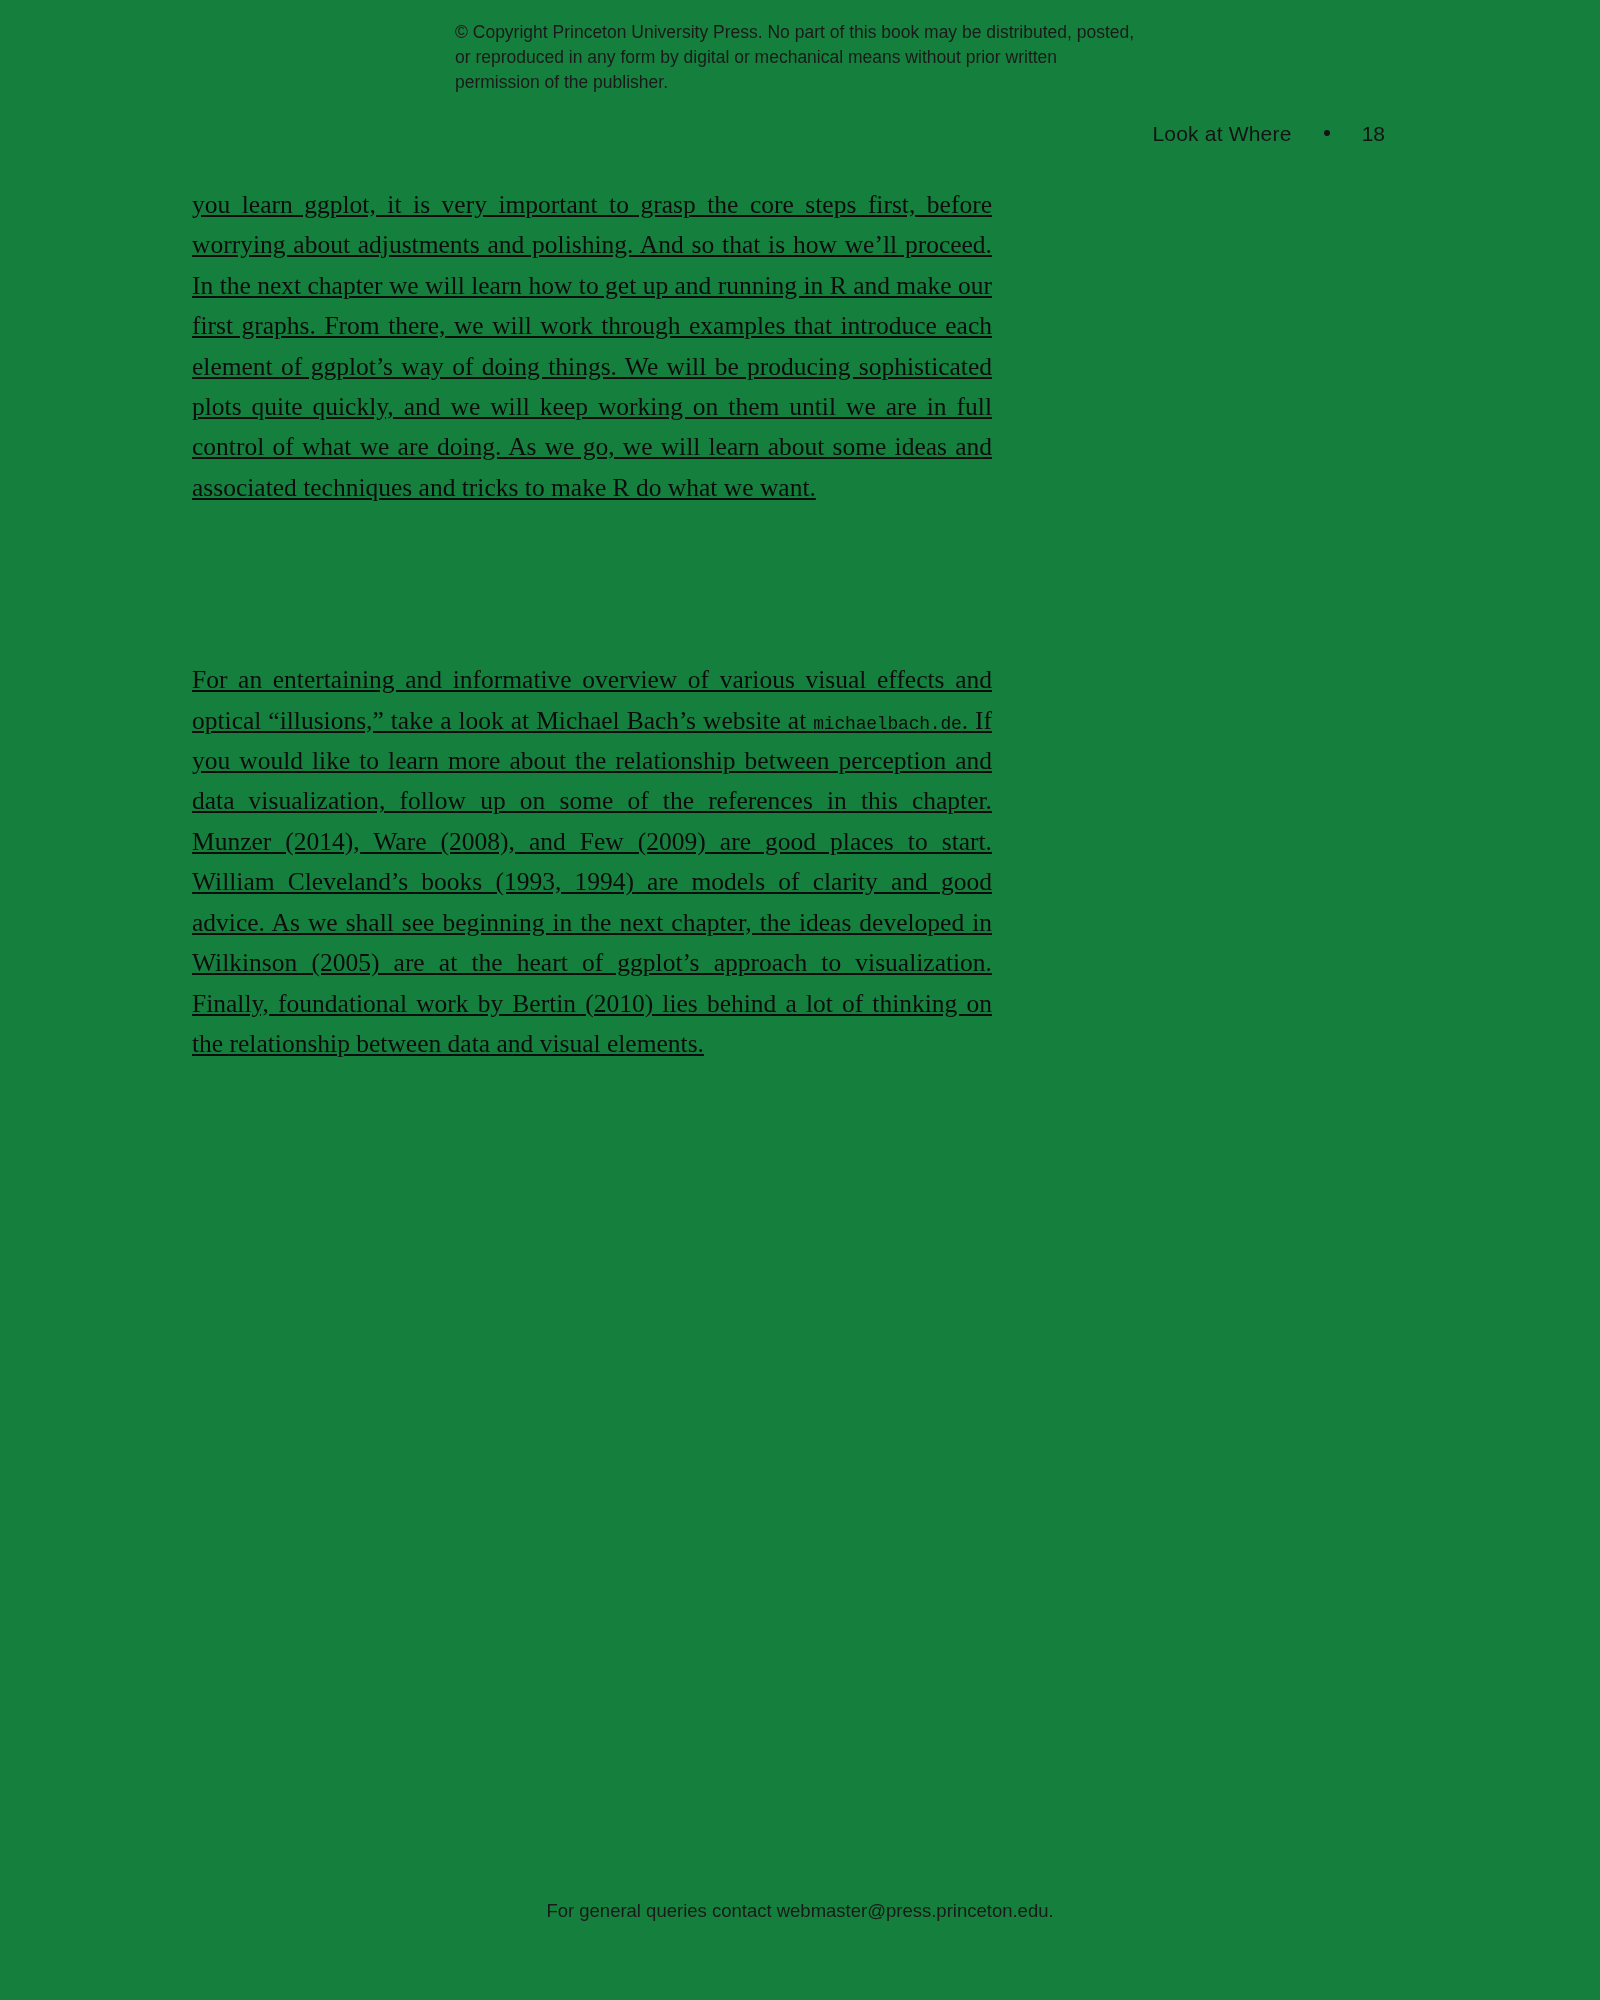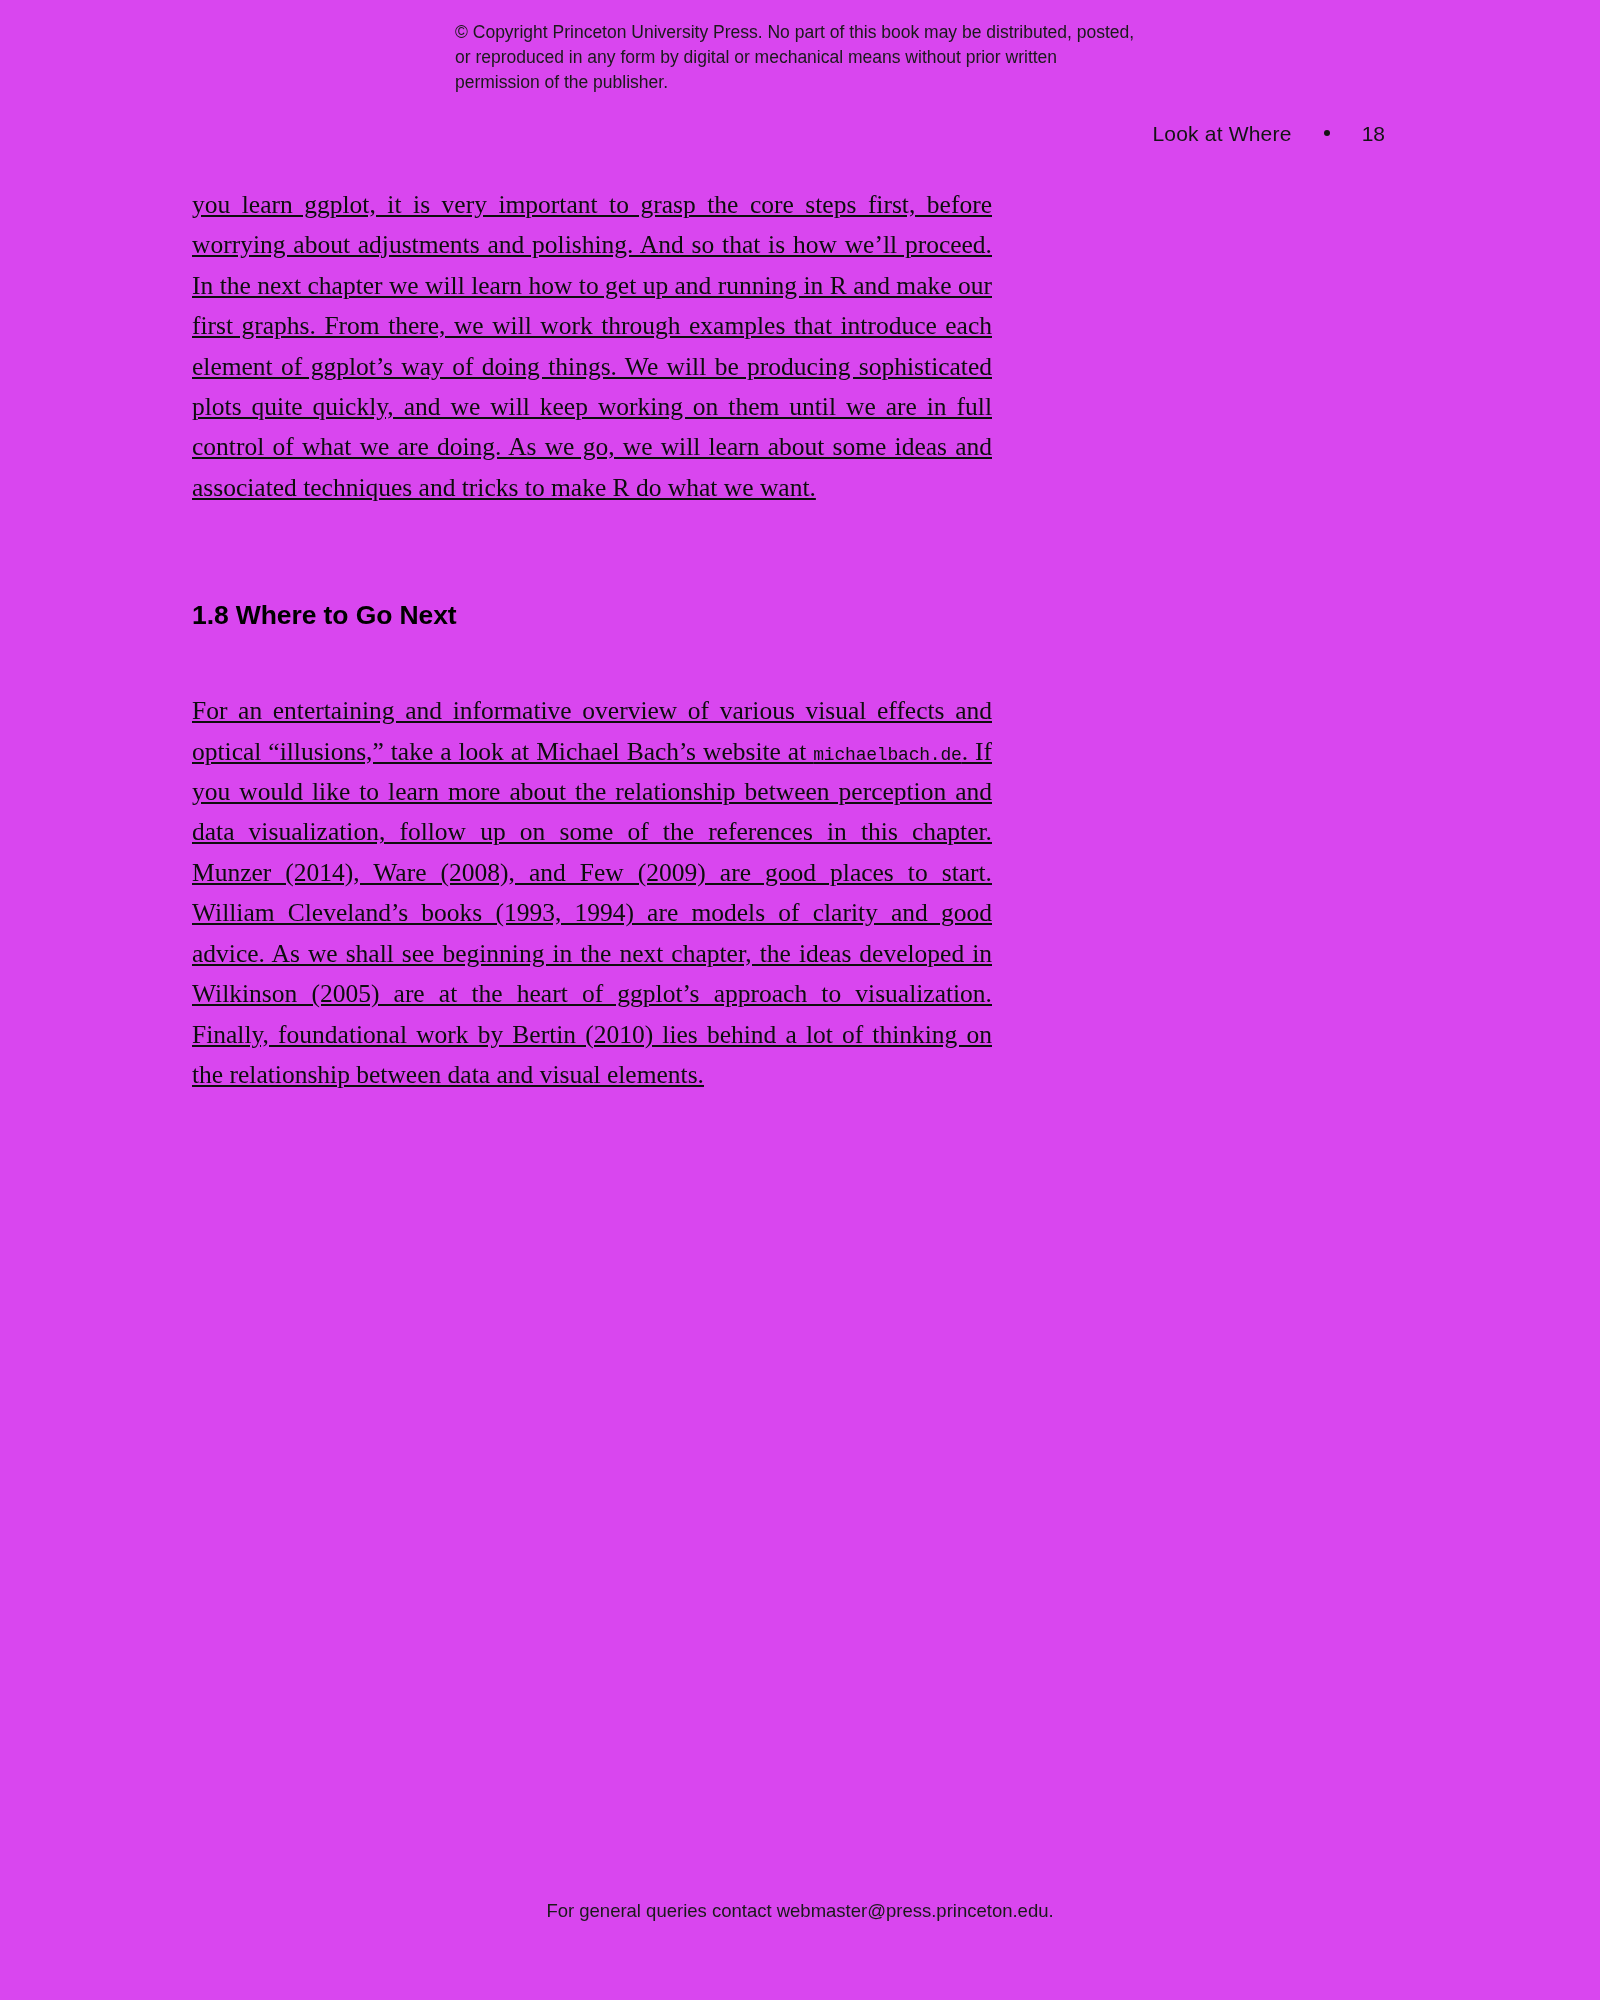--- a/index.html
+++ b/index.html
@@ -4,21 +4,21 @@
 <style>
   html, body {
     margin: 0;
     padding: 0;
     background: #ffffff;
   }
   .page {
     position: relative;
     width: 1600px;
     height: 2000px;
-    background: #d946ef;
+    background: #15803d;
     overflow: hidden;
     font-family: "Liberation Serif", serif;
     color: #000000;
   }
 
   
   .copyright {
     position: absolute;
     left: 0;
     right: 0;
@@ -120,21 +120,20 @@
     <span class="dot"></span>
     <span class="folio">18</span>
   </div>
 
   <div class="content">
 
     <p class="body">you learn ggplot, it is very important to grasp the core steps first, before worrying about adjustments and polishing. And so that is how we’ll proceed. In the next chapter we will learn how to get up and running in R and make our first graphs. From there, we will work through examples that introduce each element of ggplot’s way of doing things. We will be producing sophisticated plots quite quickly, and we will keep working on them until we are in full control of what we are doing. As we go, we will learn about some ideas and associated techniques and tricks to make R do what we want.</p>
 
     <div class="gap-before-head"></div>
 
-    <h2 class="section-head">1.8 Where to Go Next</h2>
 
     <div class="gap-after-head"></div>
 
     <p class="body"><span>For an entertaining and informative overview of various visual effects and optical “illusions,” take a look at Michael Bach’s website at </span><span class="mono">michaelbach.de</span><span>. If you would like to learn more about the relationship between perception and data visualization, follow up on some of the references in this chapter. Munzer (2014), Ware (2008), and Few (2009) are good places to start. William Cleveland’s books (1993, 1994) are models of clarity and good advice. As we shall see beginning in the next chapter, the ideas developed in Wilkinson (2005) are at the heart of ggplot’s approach to visualization. Finally, foundational work by Bertin (2010) lies behind a lot of thinking on the relationship between data and visual elements.</span></p>
 
   </div>
 
   <div class="footer">For general queries contact webmaster@press.princeton.edu.</div>
 
 </div>

